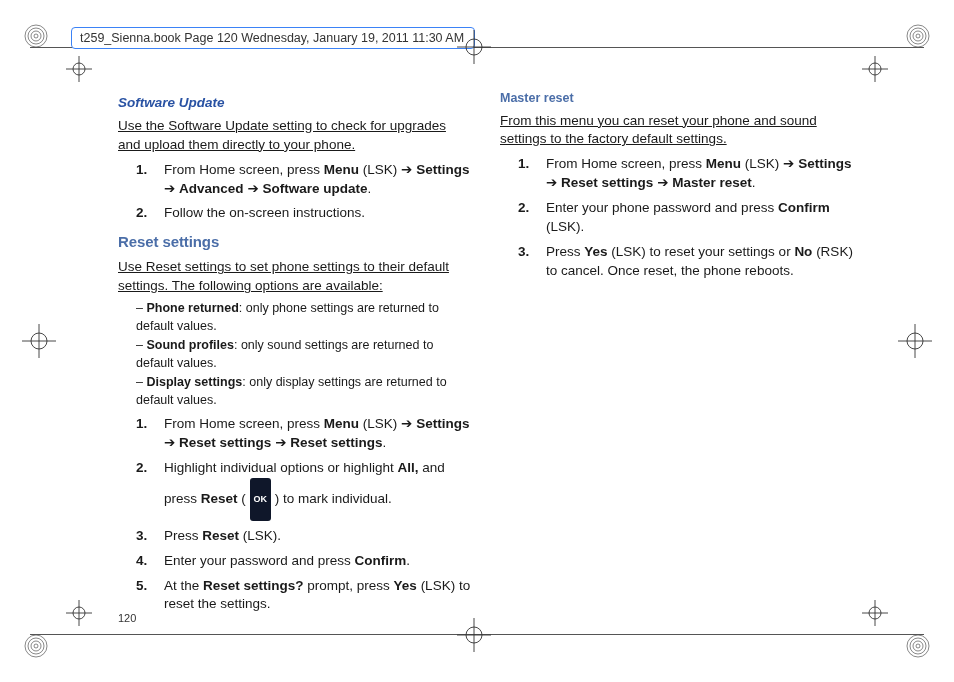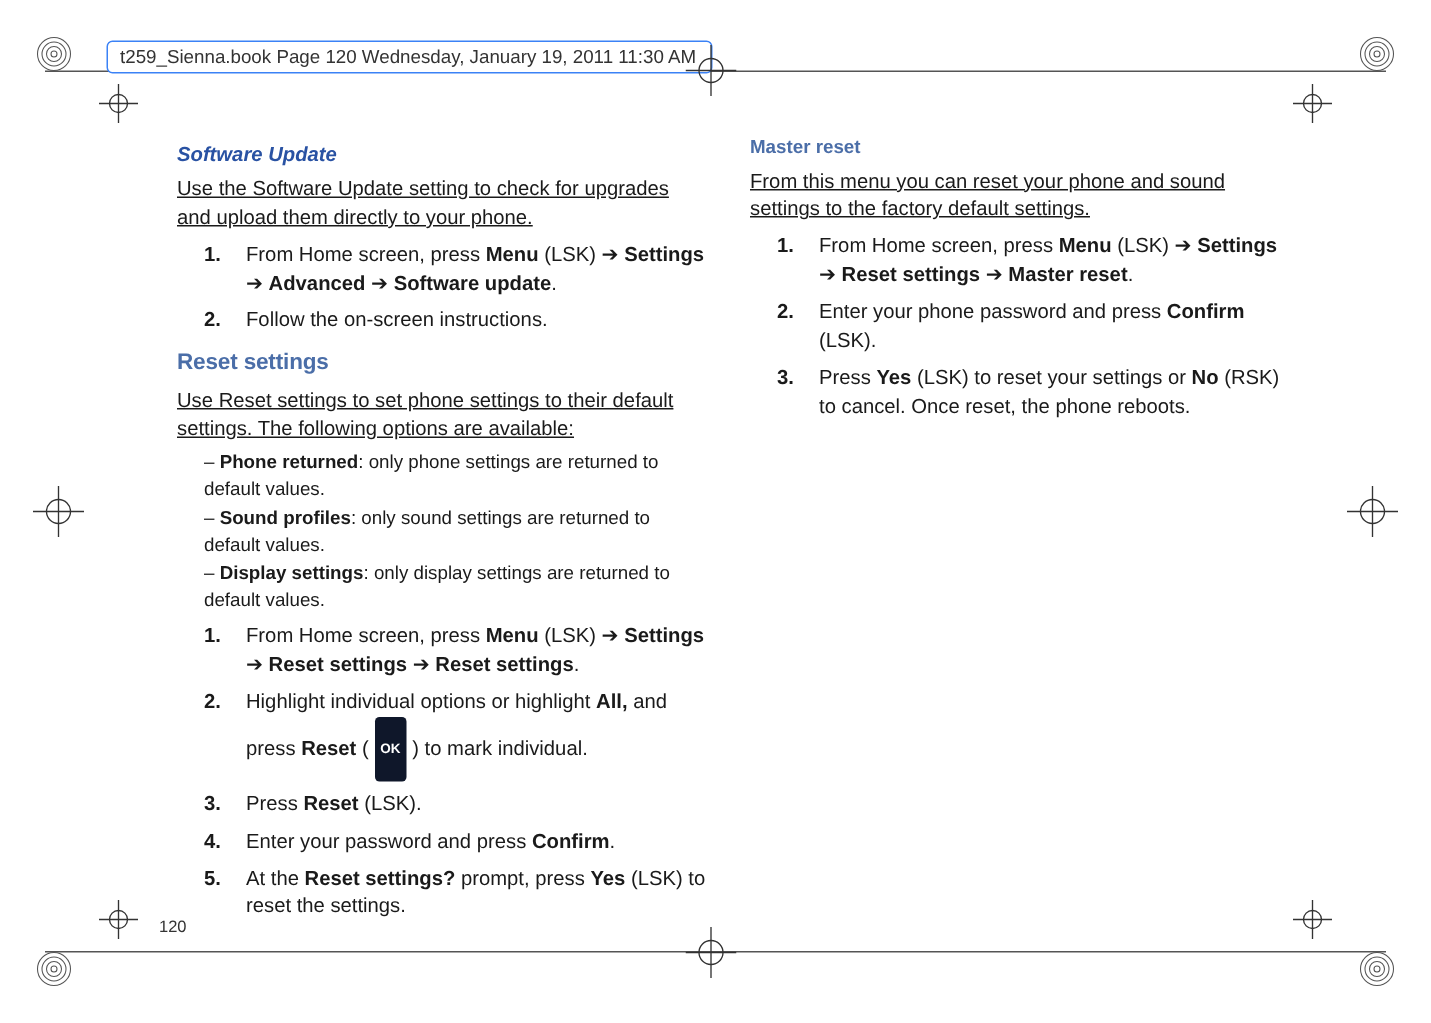--- a/index.html
+++ b/index.html
@@ -23,21 +23,21 @@
     font-size:12.5px;color:#333;
     background:#fff;
   }
   .hdr-rule{position:absolute;top:47px;left:30px;right:30px;border-top:1px solid #555;}
   .ftr-rule{position:absolute;bottom:47px;left:30px;right:30px;border-top:1px solid #555;}
   .page-body{
     position:absolute;top:90px;left:118px;right:100px;bottom:65px;
     column-count:2;column-gap:28px;column-fill:auto;
     font-size:13.5px;line-height:1.4;
   }
-  .page-num{position:absolute;bottom:58px;left:106px;font-size:11px;color:#333;}
+  .page-num{position:absolute;bottom:58px;left:118px;font-size:11px;color:#333;}
   .h-blue{color:#2952a3;font-weight:bold;font-style:italic;font-size:13.5px;margin:4px 0 4px 0;}
   .h-sub{color:#4b6ea8;font-weight:bold;font-size:15px;margin:8px 0 6px 0;letter-spacing:-.1px;}
   .h-sub2{color:#4b6ea8;font-weight:bold;font-size:12.5px;margin:6px 0 4px 0;}
   p{margin:3px 0;}
   b{font-weight:700;}
   ol{margin:4px 0 6px 0;padding-left:44px;}
   ol>li{margin:6px 0;padding-left:2px;}
   .dash-list{margin:2px 0 6px 18px;font-size:12.5px;}
   .dash-list div{margin:2px 0;}
   .lead{margin:2px 0 4px 0;text-decoration:underline;}

